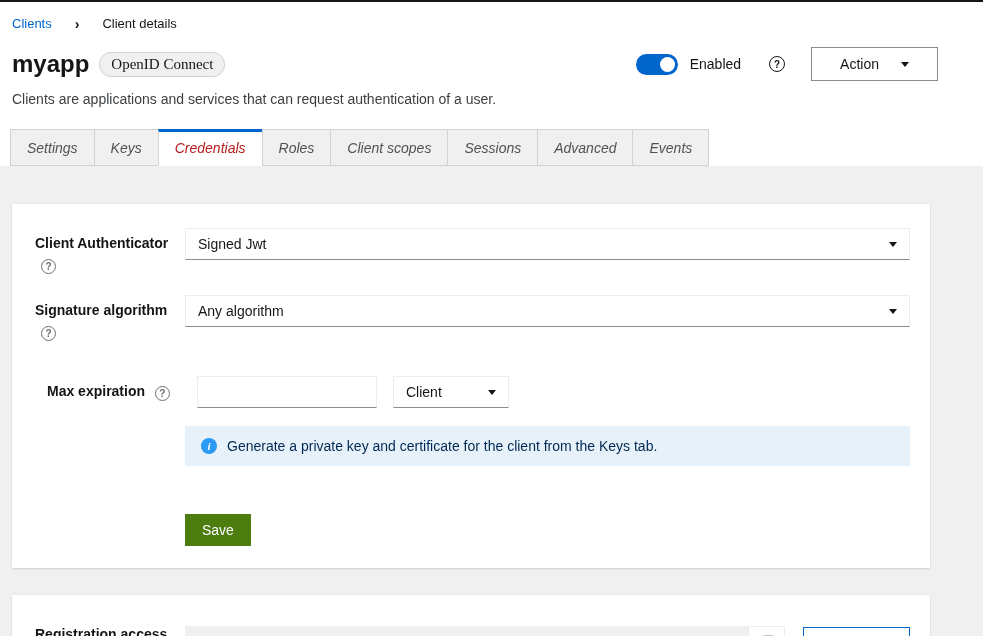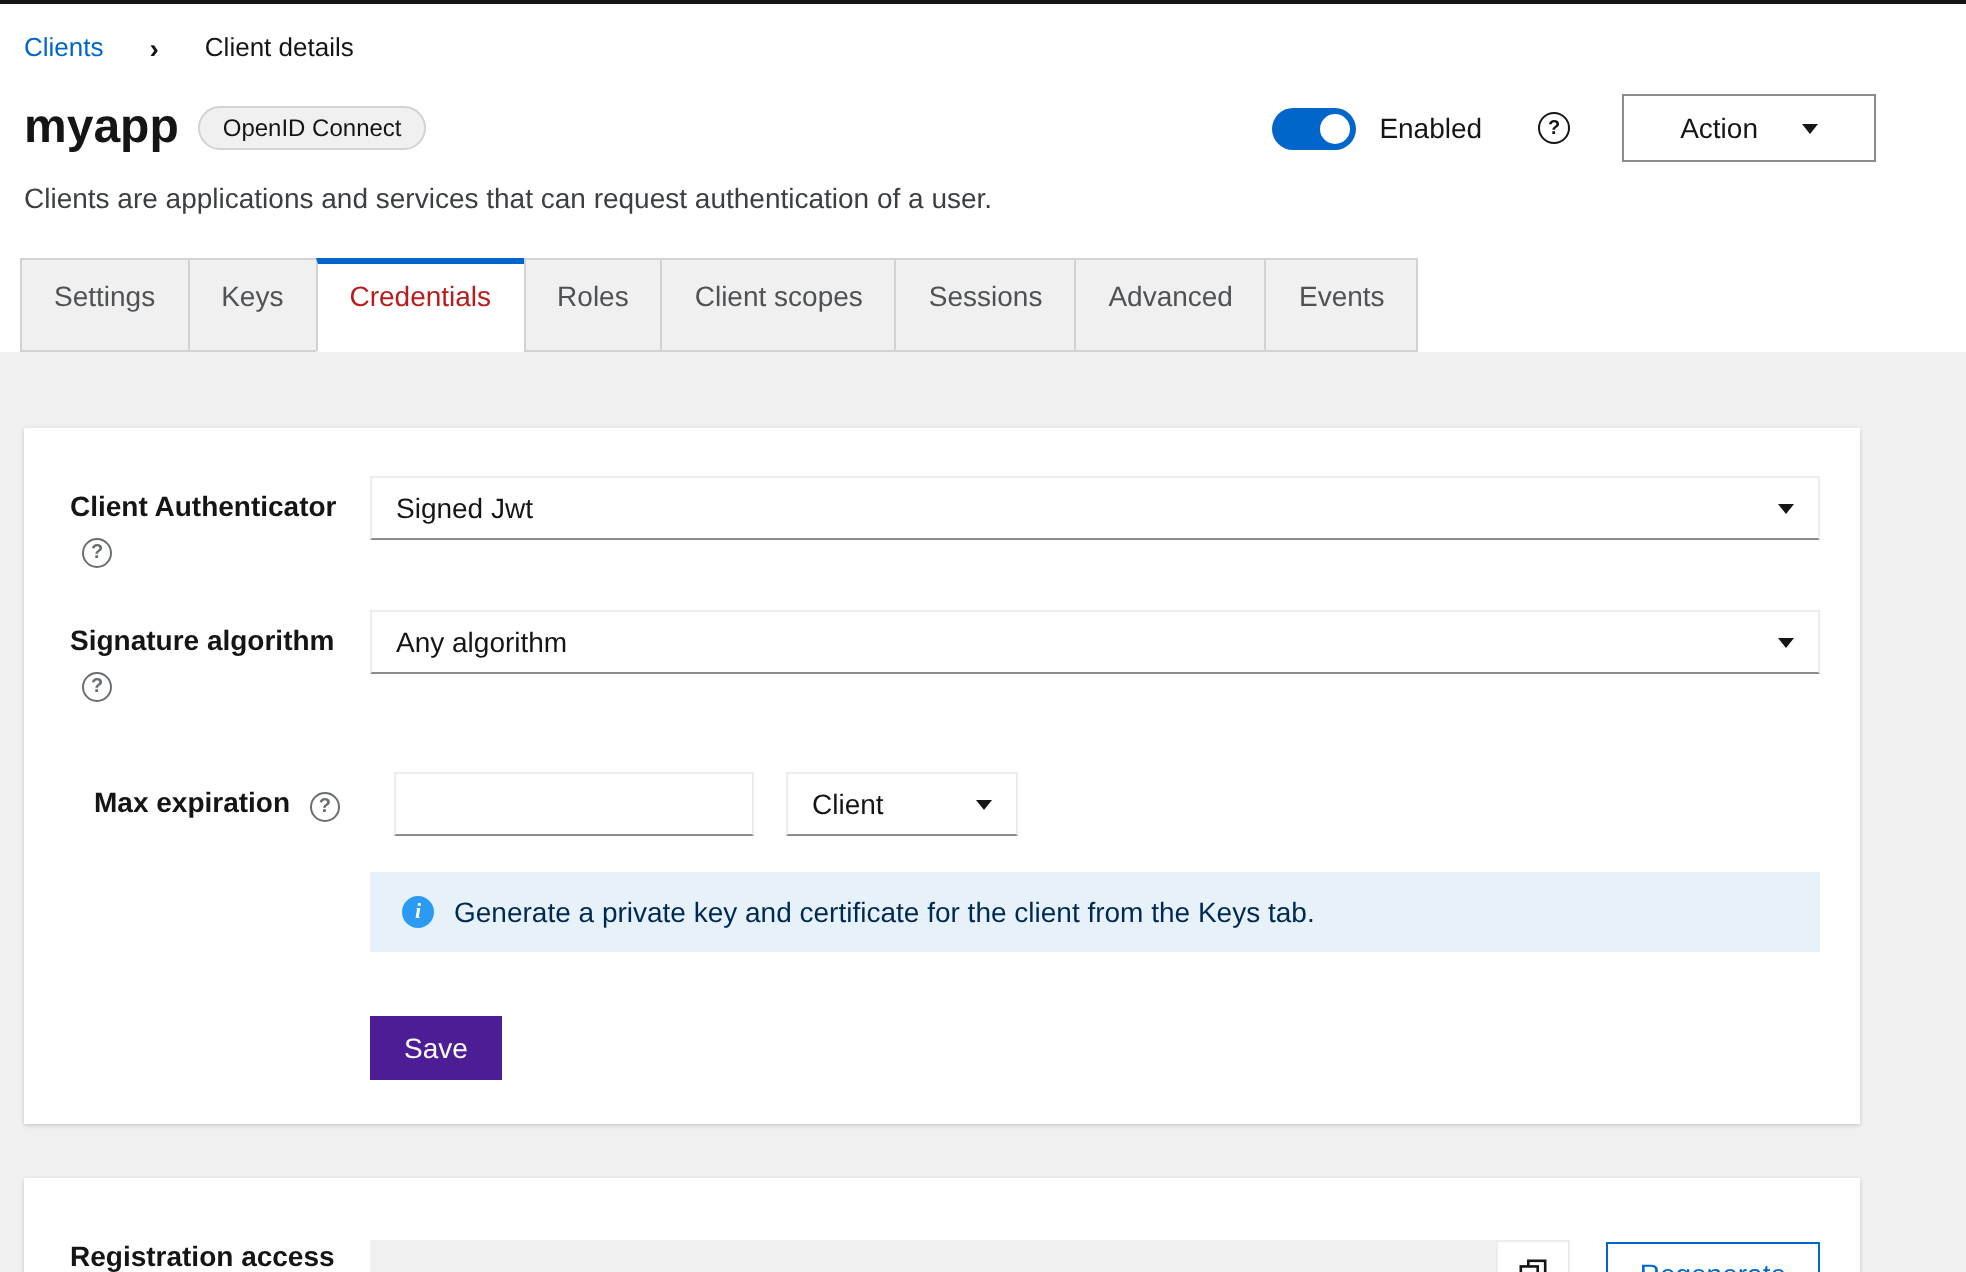--- a/index.html
+++ b/index.html
@@ -18,23 +18,23 @@
   .breadcrumb {
     display:flex; align-items:center; gap:23px;
     padding:6px 12px 16px 12px; font-size:13px;
   }
   .breadcrumb a { color:#0066cc; text-decoration:none; cursor:pointer; }
   .breadcrumb .chev { color:#151515; font-size:14px; font-weight:bold; line-height:1; }
 
   .header-row { display:flex; align-items:center; padding:0 45px 0 12px;justify-content:space-between; }
   .page-title { font-size:24px; font-weight:700; margin:0; line-height:1.2; }
   .badge {
-    margin-left:10px; font-size:12px; color:#151515;
+    margin-left:10px; font-size:15px; color:#151515;
     background:#f0f0f0; border:1px solid #d2d2d2;
-    border-radius:12px; padding:3px 11px; white-space:nowrap;
+    border-radius:12px; padding:3px 11px; white-space:nowrap;font-family:Liberation Serif, serif;
   }
   .header-right { margin-left:auto; display:flex; align-items:center; }
 
   .switch {
     position:relative; width:42px; height:21px; border-radius:11px;
     background:#0066cc; cursor:pointer; flex:0 0 auto;
   }
   .switch .knob {
     position:absolute; right:3px; top:3px; width:15px; height:15px;
     border-radius:50%; background:#fff;
@@ -57,22 +57,22 @@
     border-left:4px solid transparent; border-right:4px solid transparent;
     border-top:5px solid #151515;
   }
 
   .page-description { margin:0; padding:10px 12px 0 12px; font-size:14px; color:#3c3f42; }
 
   
   .tab-bar { display:flex; margin-top:22px; padding-left:10px; }
   .tab {
     font-size:14px; color:#4f5255; background:#f0f0f0;
-    border:1px solid #d2d2d2; padding:10px 16px 19px 16px;
-    margin-left:-1px; cursor:pointer; white-space:nowrap;
+    border:1px solid #d2d2d2; padding:10px 16px 9px 16px;
+    margin-left:-1px; cursor:pointer; white-space:nowrap;font-style:italic;
   }
   .tab:first-child { margin-left:0; }
   .tab.active {
     background:#fff; color:#b91c1c;
     border-top:3px solid #0066cc; border-bottom-color:#fff;
     padding-top:8px;
   }
 
   
   .content { background:#f0f0f0; height:474px; padding:38px 53px 0 12px; }
@@ -121,22 +121,22 @@
     background:#e7f1fa; padding:12px 16px; font-size:14px; color:#002952;
   }
   .info-circle {
     display:inline-flex; align-items:center; justify-content:center;
     width:16px; height:16px; border-radius:50%;
     background:#2b9af3; color:#fff; font-size:11px; font-weight:bold;
     font-family:"Liberation Serif", serif; font-style:italic; flex:0 0 auto;
   }
 
   .btn-primary {
-    background:#4c1d95; color:#fff; border:none; padding:8px 17px;
-    font-size:14px; font-family:"Liberation Sans", sans-serif; cursor:pointer;
+    background:#4d7c0f; color:#fff; border:none; padding:8px 17px;
+    font-size:14px; font-family:"Liberation Sans", sans-serif; cursor:pointer;margin-top:16px;
   }
   .btn-secondary {
     background:#fff; color:#0066cc; border:1px solid #0066cc;
     padding:7px 16px; font-size:14px;
     font-family:"Liberation Sans", sans-serif; cursor:pointer;
     margin-left:18px; white-space:nowrap;
   }
 
   .token-row { align-items:center; }
   .input-group { display:flex; flex:0 1 auto; width:605px; }

